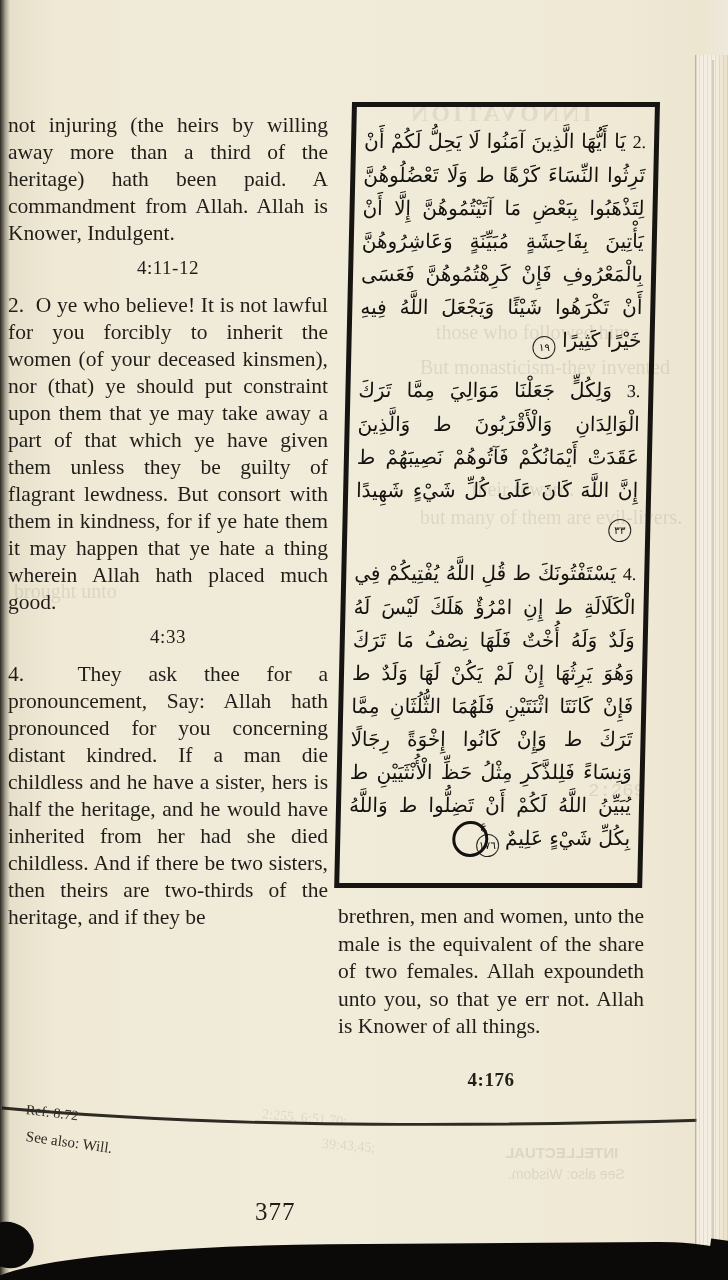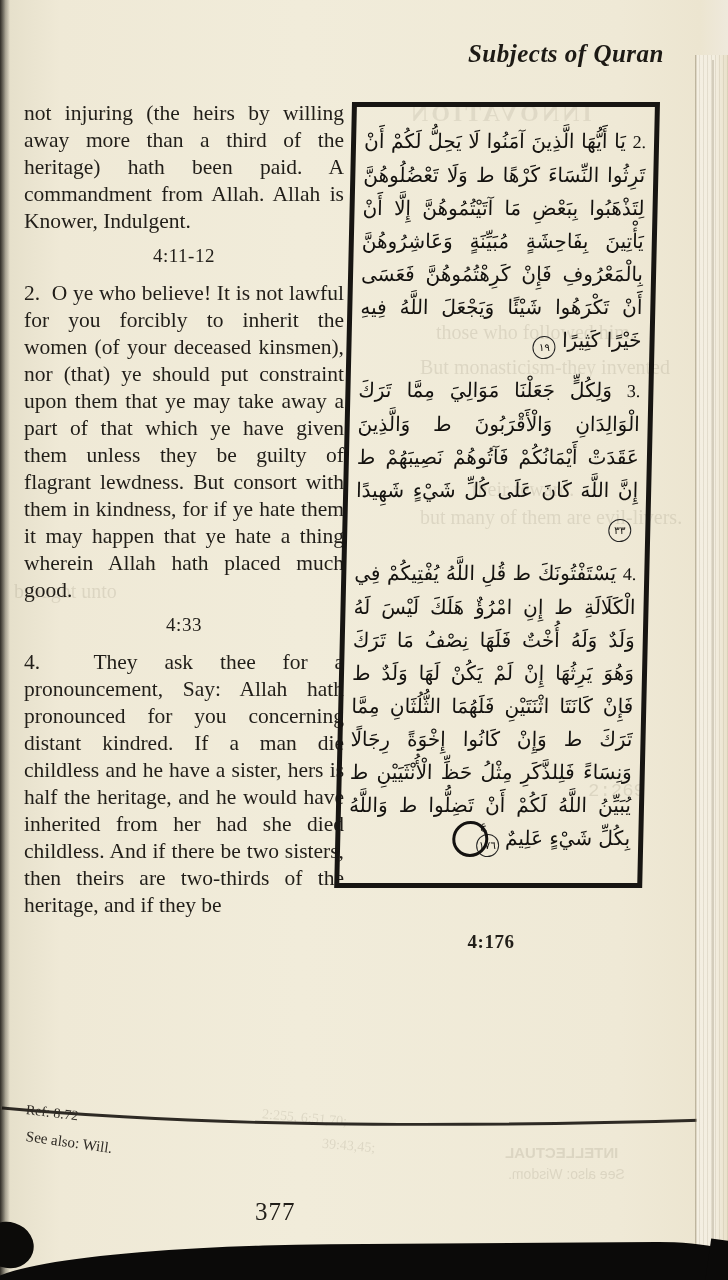--- a/index.html
+++ b/index.html
@@ -19,21 +19,21 @@
     background:
       repeating-linear-gradient(90deg, rgba(150,138,110,.18) 0 1px, rgba(255,255,255,0) 1px 4px),
       linear-gradient(90deg, rgba(110,98,72,.30) 0 1px, rgba(244,239,226,1) 2px, #f3eee0 60%, #e9e0c9 100%);}
   .page-edge-crease{position:absolute;right:14px;top:60px;width:2px;height:1220px;background:rgba(120,108,80,.25);}
   .bottom-black{position:absolute;left:-12px;bottom:-20px;width:760px;height:56px;background:#0b0a09;
     border-top-left-radius:45% 70%;border-top-right-radius:12% 40%;transform:rotate(-.4deg);}
   .bottom-right-wedge{position:absolute;right:-6px;bottom:-4px;width:26px;height:44px;background:#0b0a09;transform:rotate(8deg);}
   
   .header{position:absolute;top:40px;right:64px;font-size:25px;font-weight:bold;font-style:italic;letter-spacing:.5px;color:#1d1a15;}
   
-  .left-col{position:absolute;left:8px;top:100px;width:320px;font-size:21.5px;line-height:27px;text-align:justify;padding-left:16px;}
+  .left-col{position:absolute;left:8px;top:112px;width:320px;font-size:21.5px;line-height:27px;text-align:justify;}
   .left-col p{margin:0 0 0 0;}
   .vref{font-size:19px;text-align:center;margin:6px 0 9px 0;line-height:30px;letter-spacing:.5px;}
   
   .qbox{position:absolute;left:352px;top:102px;width:308px;height:786px;border:5px solid #171512;
     box-sizing:border-box;padding:18px 8px 0 8px;transform:skewX(-1.3deg);transform-origin:top center;}
   .ar-verse{direction:rtl;font-family:"DejaVu Sans",sans-serif;font-size:20px;line-height:33px;
     text-align:justify;color:#14120f;margin:0 0 15px 0;}
   .vnum{font-family:"Liberation Serif",serif;font-size:18px;letter-spacing:1px;}
   .vmark{display:inline-block;width:21px;height:21px;line-height:20px;text-align:center;
     border:1.5px solid #222;border-radius:50%;font-size:10.5px;vertical-align:-4px;margin:0 6px;position:relative;}
@@ -61,38 +61,38 @@
   <div class="ghost" style="left:420px;top:356px;font-size:20px;">But monasticism-they invented</div>
   <div class="ghost" style="left:472px;top:478px;font-size:20px;">their reward.</div>
   <div class="ghost" style="left:420px;top:506px;font-size:20px;">but many of them are evil-livers.</div>
   <div class="ghost" style="left:588px;top:780px;font-size:19px;font-family:Liberation Mono, monospace;">2:269</div>
   <div class="ghost" style="left:14px;top:580px;font-size:20px;">brought unto</div>
   <div class="ghost mir" style="left:505px;top:1144px;font-size:15px;font-weight:bold;font-family:'Liberation Sans',sans-serif;">INTELLECTUAL</div>
   <div class="ghost mir" style="left:508px;top:1166px;font-size:14px;font-family:'Liberation Sans',sans-serif;">See also: Wisdom.</div>
   <div class="ghost" style="left:262px;top:1110px;font-size:14px;transform:rotate(5deg);">2:255, 6:51,70;</div>
   <div class="ghost" style="left:322px;top:1138px;font-size:14px;transform:rotate(5deg);">39:43,45;</div>
 
-  <div class="header">Subjects of Quran</div>
 
   <div class="left-col">
     <p>not injuring (the heirs by willing away more than a third of the heritage) hath been paid. A commandment from Allah. Allah is Knower, Indulgent.</p>
     <div class="vref">4:11-12</div>
     <p>2.&nbsp; O ye who believe! It is not lawful for you forcibly to inherit the women (of your deceased kinsmen), nor (that) ye should put constraint upon them that ye may take away a part of that which ye have given them unless they be guilty of flagrant lewdness. But consort with them in kindness, for if ye hate them it may happen that ye hate a thing wherein Allah hath placed much good.</p>
     <div class="vref">4:33</div>
     <p>4.&nbsp; They ask thee for a pronouncement, Say: Allah hath pronounced for you concerning distant kindred. If a man die childless and he have a sister, hers is half the heritage, and he would have inherited from her had she died childless. And if there be two sisters, then theirs are two-thirds of the heritage, and if they be</p>
   </div>
 
   <div class="qbox">
     <div class="ar-verse"><span class="vnum" dir="ltr">2.</span> <span>يَا أَيُّهَا الَّذِينَ آمَنُوا لَا يَحِلُّ لَكُمْ أَنْ تَرِثُوا النِّسَاءَ كَرْهًا ط وَلَا تَعْضُلُوهُنَّ لِتَذْهَبُوا بِبَعْضِ مَا آتَيْتُمُوهُنَّ إِلَّا أَنْ يَأْتِينَ بِفَاحِشَةٍ مُبَيِّنَةٍ وَعَاشِرُوهُنَّ بِالْمَعْرُوفِ فَإِنْ كَرِهْتُمُوهُنَّ فَعَسَى أَنْ تَكْرَهُوا شَيْئًا وَيَجْعَلَ اللَّهُ فِيهِ خَيْرًا كَثِيرًا</span><span class="vmark">١٩</span></div>
     <div class="ar-verse"><span class="vnum" dir="ltr">3.</span> <span>وَلِكُلٍّ جَعَلْنَا مَوَالِيَ مِمَّا تَرَكَ الْوَالِدَانِ وَالْأَقْرَبُونَ ط وَالَّذِينَ عَقَدَتْ أَيْمَانُكُمْ فَآتُوهُمْ نَصِيبَهُمْ ط إِنَّ اللَّهَ كَانَ عَلَى كُلِّ شَيْءٍ شَهِيدًا</span><span class="vmark">٣٣</span></div>
     <div class="ar-verse"><span class="vnum" dir="ltr">4.</span> <span>يَسْتَفْتُونَكَ ط قُلِ اللَّهُ يُفْتِيكُمْ فِي الْكَلَالَةِ ط إِنِ امْرُؤٌ هَلَكَ لَيْسَ لَهُ وَلَدٌ وَلَهُ أُخْتٌ فَلَهَا نِصْفُ مَا تَرَكَ وَهُوَ يَرِثُهَا إِنْ لَمْ يَكُنْ لَهَا وَلَدٌ ط فَإِنْ كَانَتَا اثْنَتَيْنِ فَلَهُمَا الثُّلُثَانِ مِمَّا تَرَكَ ط وَإِنْ كَانُوا إِخْوَةً رِجَالًا وَنِسَاءً فَلِلذَّكَرِ مِثْلُ حَظِّ الْأُنْثَيَيْنِ ط يُبَيِّنُ اللَّهُ لَكُمْ أَنْ تَضِلُّوا ط وَاللَّهُ بِكُلِّ شَيْءٍ عَلِيمٌ</span><span class="vmark"><span class="ruku">ع</span><span>١٧٦</span></span></div>
     <div class="ornament-circle"></div>
   </div>
 
   <div class="right-col">
+    <p style="margin:0">brethren, men and women, unto the male is the equivalent of the share of two females. Allah expoundeth unto you, so that ye err not. Allah is Knower of all things.</p>
     <div class="vref">4:176</div>
   </div>
 
   <svg class="sep-svg" width="712" height="36">
     <path d="M2,12 C 200,30 430,32 708,24" stroke="#2e2a24" stroke-width="2.8" fill="none"></path>
   </svg>
   <div class="foot-ref">Ref: 8:72</div>
   <div class="foot-see">See also: Will.</div>
   <div class="page-num">377</div>
 

